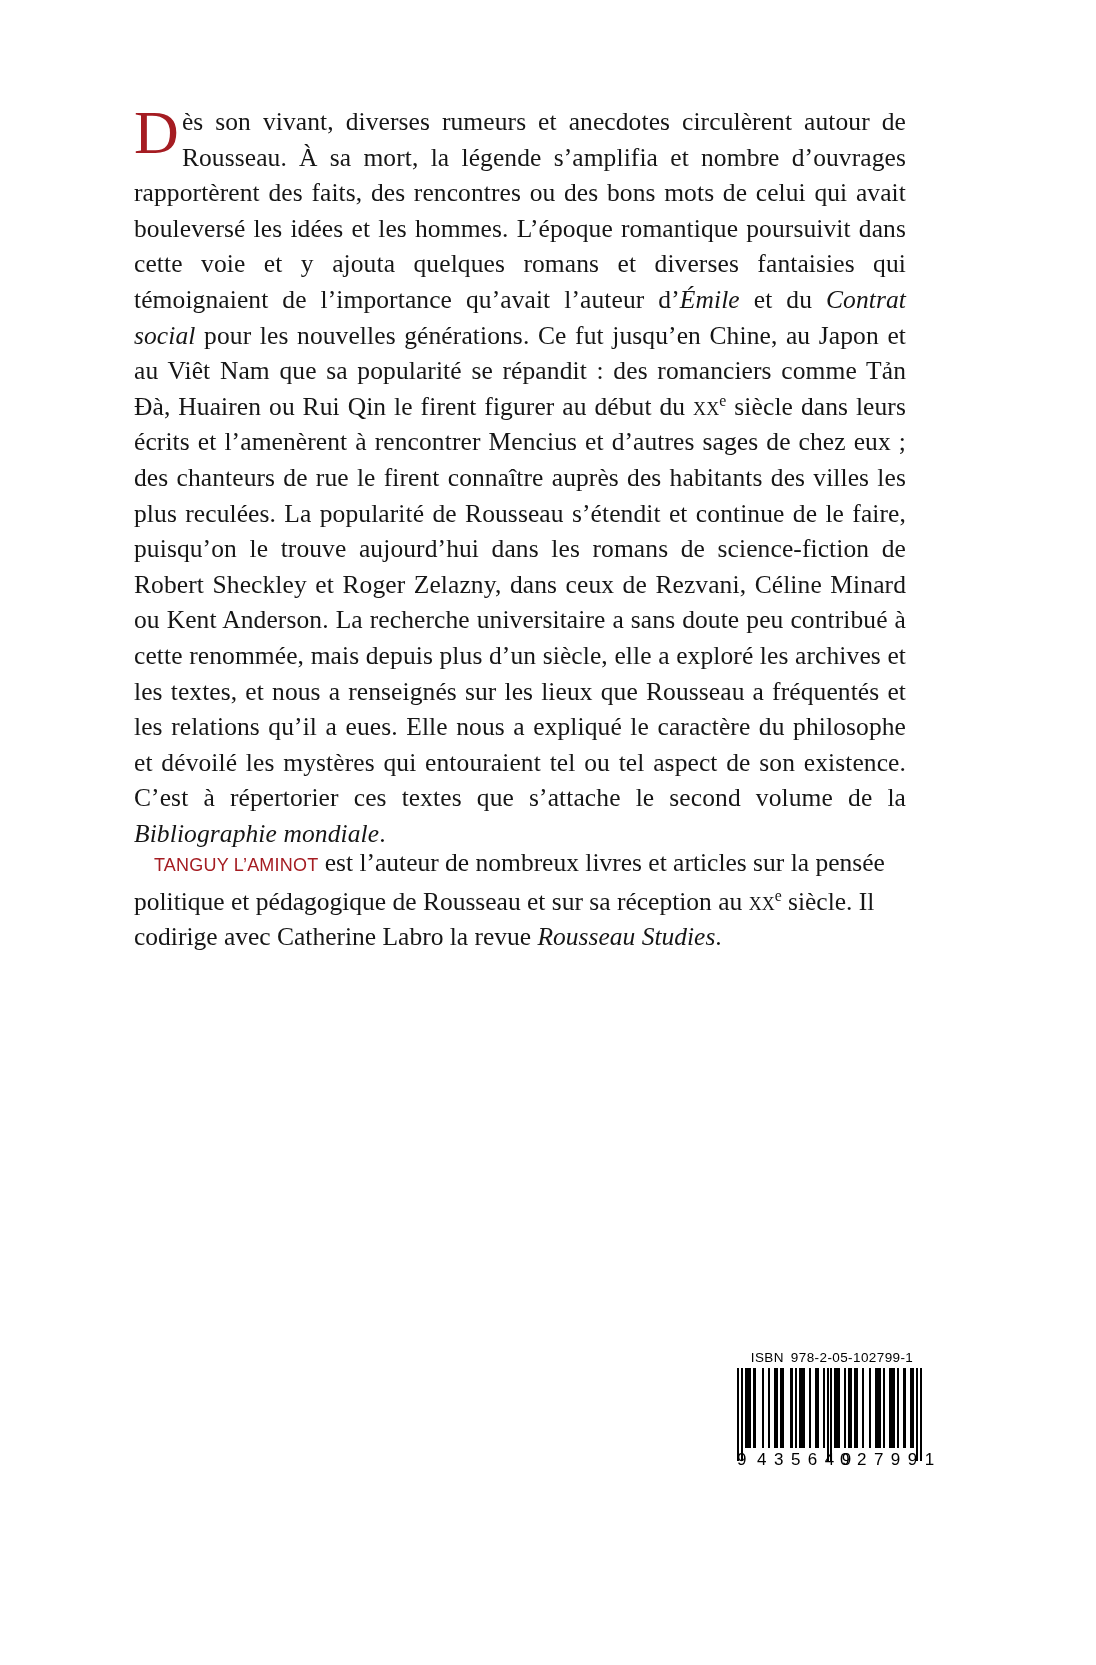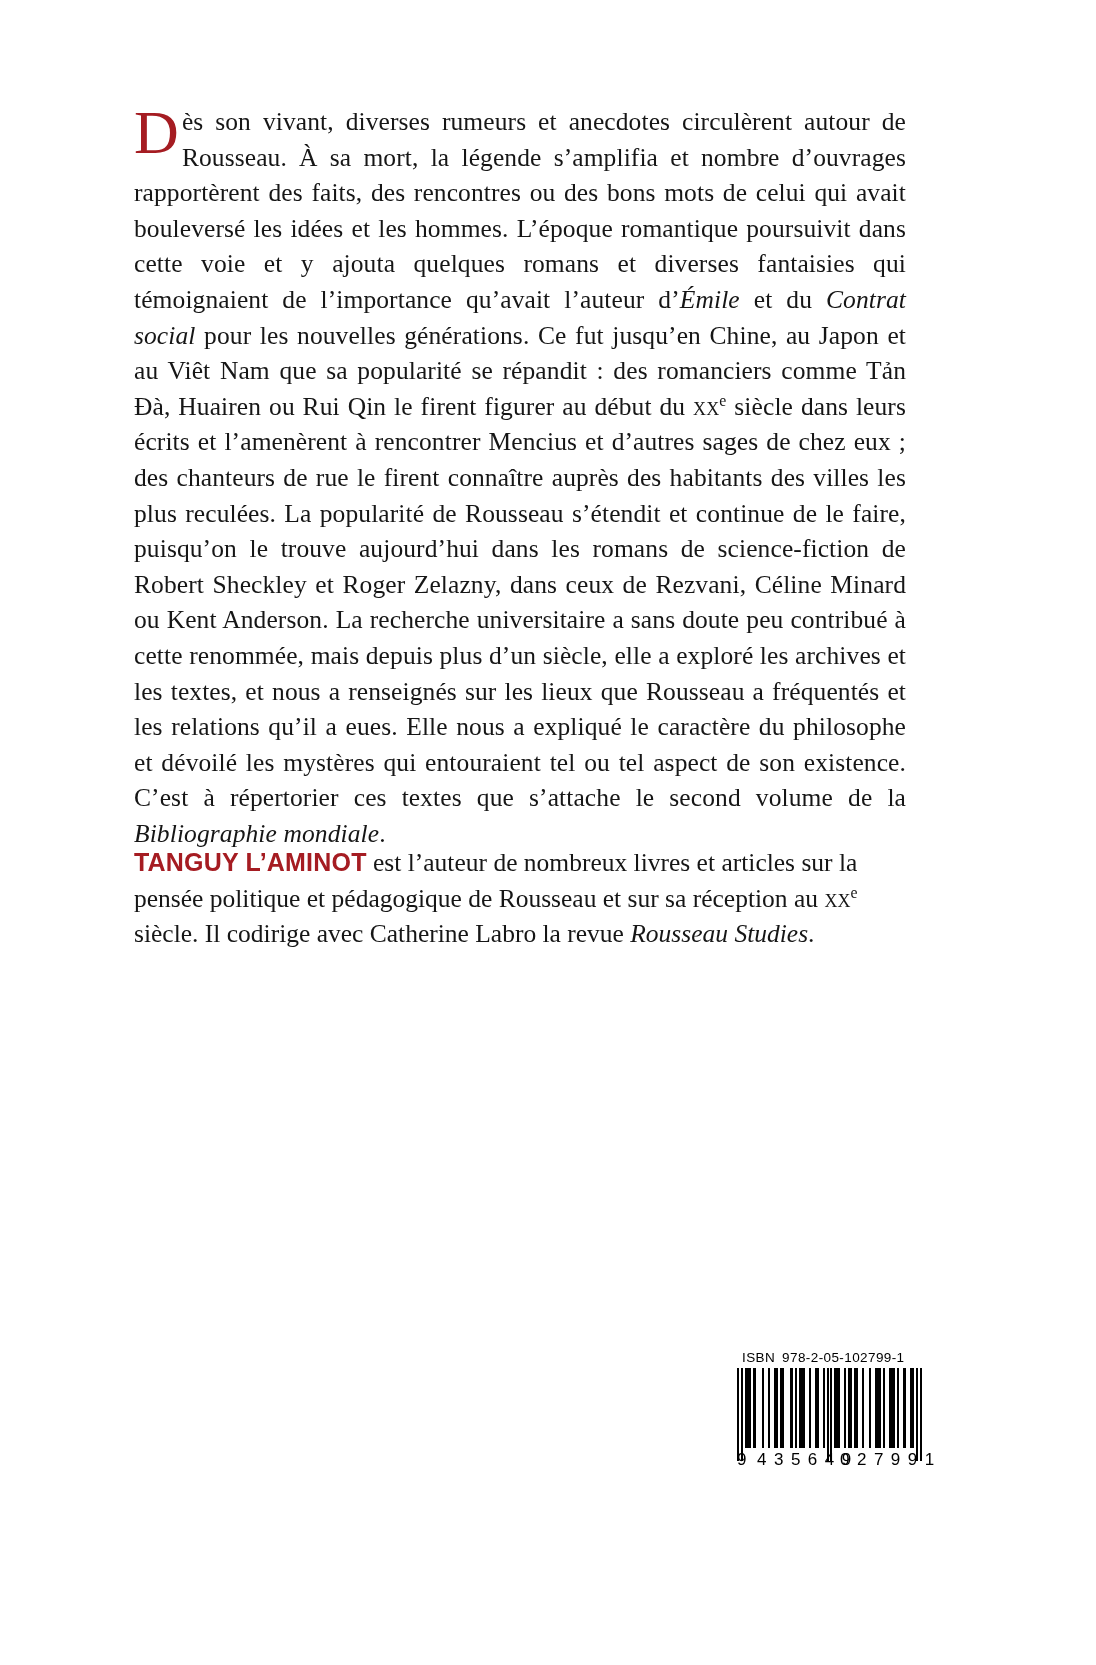--- a/index.html
+++ b/index.html
@@ -66,34 +66,36 @@
     width: 772px;
     font-size: 25.5px;
     line-height: 35.6px;
     text-align: left;
     color: #161616;
   }
 
   .author-name {
     color: #a51c22;
     font-family: "Liberation Sans", sans-serif;
-    font-weight: bold;
-    font-size: 25px;
+    font-weight: normal;
+    font-size: 18px;
     letter-spacing: 0.2px;
+    margin-left: 20px;
   }
 
   .author-note i { }
 
   
   .barcode-block {
     position: absolute;
     left: 737px;
     top: 1348px;
     width: 185px;
     background: #ffffff;
+    text-align: center;
   }
 
   .isbn-line {
     font-family: "Liberation Sans", sans-serif;
     font-size: 13.5px;
     letter-spacing: 0.4px;
     color: #000;
     padding: 2px 0 3px 5px;
     white-space: nowrap;
   }

